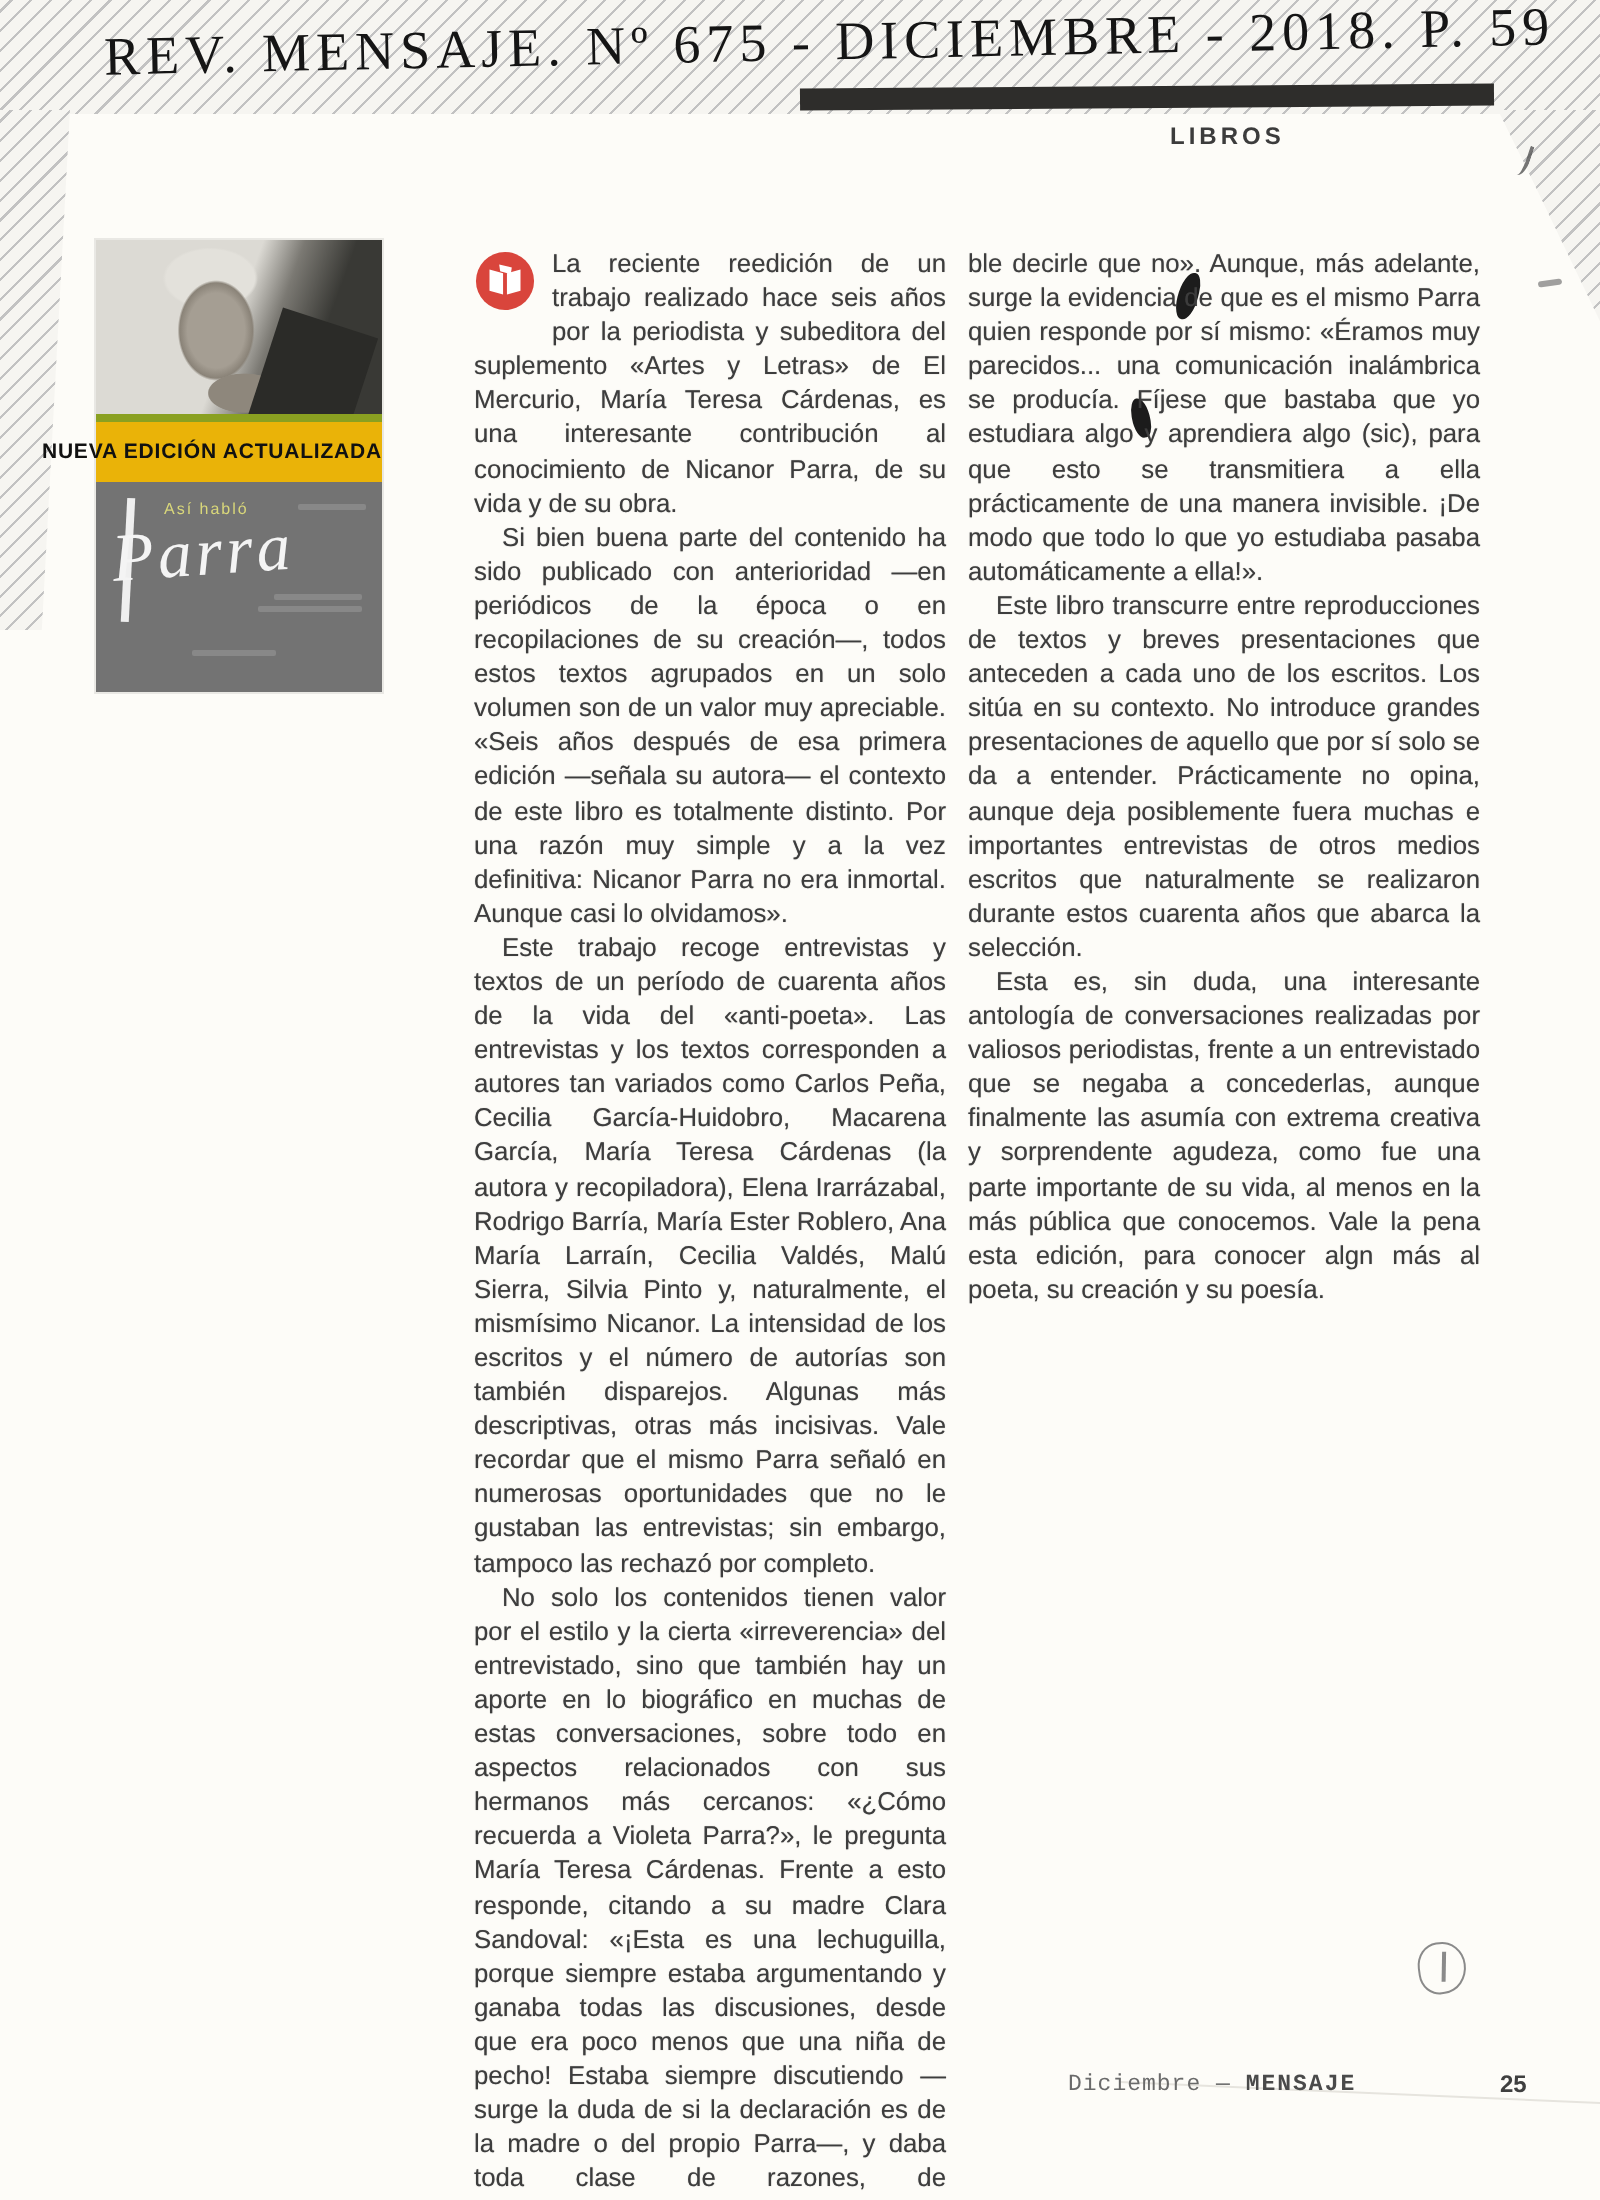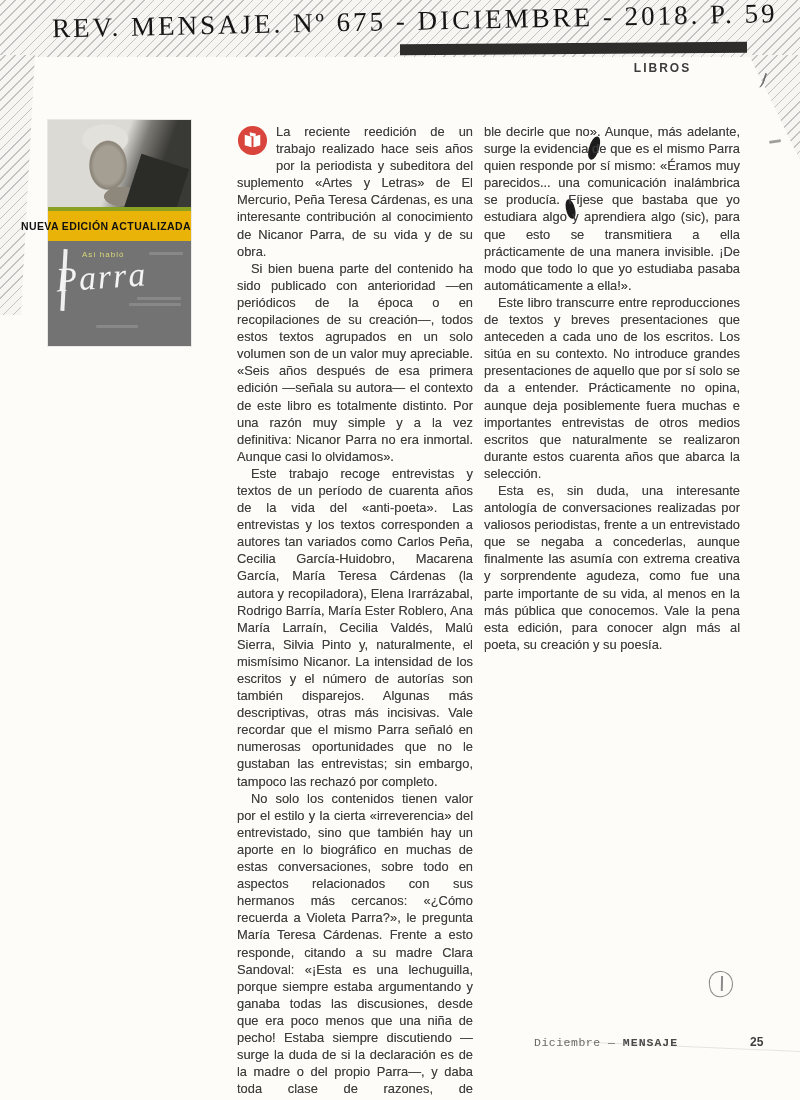--- a/index.html
+++ b/index.html
@@ -31,21 +31,21 @@
   .handwriting {
     position:absolute; left:52px; top:6px; width:700px;
     font-family:cursive;
     font-size:27px; color:#151515; letter-spacing:3px;
     transform:rotate(-1.2deg); white-space:nowrap;
   }
 
   
   .header-bar { position:absolute; left:400px; top:43px; width:347px; height:11px;
     background:#2e2d2b; transform:rotate(-0.4deg); }
-  .libros { position:absolute; left:585px; top:61px; width:155px; text-align:center;
+  .libros { position:absolute; left:585px; top:61px; width:155px; text-align:left;
     font-size:12px; font-weight:bold; letter-spacing:2px; color:#3c3c3c; }
 
   
   .speck-a { position:absolute; left:758px; top:72px; width:7px; height:16px;
     border-right:2px solid #555; border-radius:0 0 60% 0; transform:rotate(18deg); opacity:.8; }
   .speck-b { position:absolute; left:769px; top:140px; width:12px; height:3px;
     background:#777; border-radius:2px; transform:rotate(-8deg); opacity:.7; }
   .blot-1 { position:absolute; left:589px; top:136px; width:10px; height:24px;
     background:#1c1c1c; border-radius:60% 40% 55% 45%; transform:rotate(14deg); }
   .blot-2 { position:absolute; left:566px; top:199px; width:9px; height:20px;
@@ -153,21 +153,21 @@
   </div>
 
 
   <div class="col col-1">
     <p>
       <svg class="review-icon" viewBox="0 0 32 32" aria-hidden="true">
         <circle cx="16" cy="16" r="15" fill="#d9453c"></circle>
         <path d="M8 10 L15 12 L15 23 L8 21 Z" fill="#ffffff"></path>
         <path d="M24 10 L17 12 L17 23 L24 21 Z" fill="#ffffff"></path>
         <path d="M13 7.5 L19.5 9 L19 12.5 L13.5 11 Z" fill="#ffffff"></path>
-      </svg><span>La reciente reedición de un trabajo realizado hace seis años por la periodista y subeditora del suplemento «Artes y Letras» de El Mercurio, Peña Teresa Cárdenas, es una interesante contribución al conocimiento de Nicanor Parra, de su vida y de su obra.</span>
+      </svg><span>La reciente reedición de un trabajo realizado hace seis años por la periodista y subeditora del suplemento «Artes y Letras» de El Mercurio, María Teresa Cárdenas, es una interesante contribución al conocimiento de Nicanor Parra, de su vida y de su obra.</span>
     </p>
     <p>Si bien buena parte del contenido ha sido publicado con anterioridad —en periódicos de la época o en recopilaciones de su creación—, todos estos textos agrupados en un solo volumen son de un valor muy apreciable. «Seis años después de esa primera edición —señala su autora— el contexto de este libro es totalmente distinto. Por una razón muy simple y a la vez definitiva: Nicanor Parra no era inmortal. Aunque casi lo olvidamos».</p>
     <p>Este trabajo recoge entrevistas y textos de un período de cuarenta años de la vida del «anti-poeta». Las entrevistas y los textos corresponden a autores tan variados como Carlos Peña, Cecilia García-Huidobro, Macarena García, María Teresa Cárdenas (la autora y recopiladora), Elena Irarrázabal, Rodrigo Barría, María Ester Roblero, Ana María Larraín, Cecilia Valdés, Malú Sierra, Silvia Pinto y, naturalmente, el mismísimo Nicanor. La intensidad de los escritos y el número de autorías son también disparejos. Algunas más descriptivas, otras más incisivas. Vale recordar que el mismo Parra señaló en numerosas oportunidades que no le gustaban las entrevistas; sin embargo, tampoco las rechazó por completo.</p>
     <p>No solo los contenidos tienen valor por el estilo y la cierta «irreverencia» del entrevistado, sino que también hay un aporte en lo biográfico en muchas de estas conversaciones, sobre todo en aspectos relacionados con sus hermanos más cercanos: «¿Cómo recuerda a Violeta Parra?», le pregunta María Teresa Cárdenas. Frente a esto responde, citando a su madre Clara Sandoval: «¡Esta es una lechuguilla, porque siempre estaba argumentando y ganaba todas las discusiones, desde que era poco menos que una niña de pecho! Estaba siempre discutiendo —surge la duda de si la declaración es de la madre o del propio Parra—, y daba toda clase de razones, de argumentaciones, y era imposi-</p>
   </div>
 
   <div class="col col-2">
     <p>ble decirle que no». Aunque, más adelante, surge la evidencia de que es el mismo Parra quien responde por sí mismo: «Éramos muy parecidos... una comunicación inalámbrica se producía. Fíjese que bastaba que yo estudiara algo y aprendiera algo (sic), para que esto se transmitiera a ella prácticamente de una manera invisible. ¡De modo que todo lo que yo estudiaba pasaba automáticamente a ella!».</p>
     <p>Este libro transcurre entre reproducciones de textos y breves presentaciones que anteceden a cada uno de los escritos. Los sitúa en su contexto. No introduce grandes presentaciones de aquello que por sí solo se da a entender. Prácticamente no opina, aunque deja posiblemente fuera muchas e importantes entrevistas de otros medios escritos que naturalmente se realizaron durante estos cuarenta años que abarca la selección.</p>
     <p>Esta es, sin duda, una interesante antología de conversaciones realizadas por valiosos periodistas, frente a un entrevistado que se negaba a concederlas, aunque finalmente las asumía con extrema creativa y sorprendente agudeza, como fue una parte importante de su vida, al menos en la más pública que conocemos. Vale la pena esta edición, para conocer algn más al poeta, su creación y su poesía.</p>

